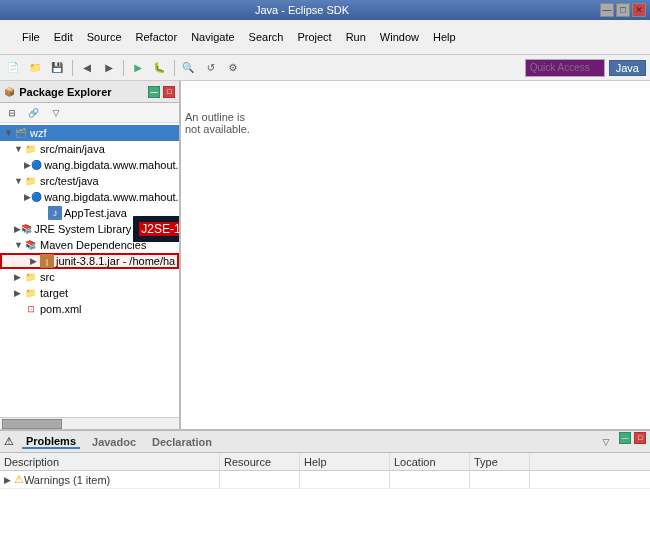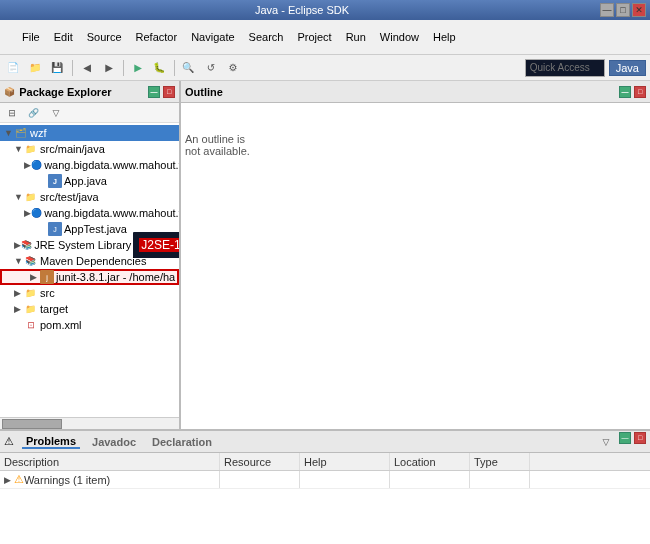--- a/index.html
+++ b/index.html
@@ -78,21 +78,21 @@
     }
     .toolbar-right {
       margin-left: auto;
       display: flex;
       align-items: center;
       gap: 4px;
     }
     .quick-access-box {
       width: 80px; height: 18px;
       border: 1px solid #aaa;
-      background: #0f172a;
+      background: #701a75;
       font-size: 10px;
       padding: 1px 4px;
       color: #999;
     }
     .java-btn {
       background: #4a6fa5;
       color: white;
       border: 1px solid #3a5f95;
       padding: 1px 6px;
       font-size: 11px;
@@ -374,25 +374,20 @@
           <span class="tree-icon icon-folder">📁</span>
           <span>src/main/java</span>
         </div>
 
         <div class="tree-item" style="padding-left:24px;">
           <span class="tree-arrow">▶</span>
           <span class="tree-icon icon-package">🔵</span>
           <span>wang.bigdata.www.mahout.wz</span>
         </div>
 
-        <div class="tree-item" style="padding-left:38px;">
-          <span class="tree-arrow"> </span>
-          <span class="tree-icon icon-java" style="background:#4a7fc1; color:white; border-radius:1px; font-size:7px; padding:0 1px;">J</span>
-          <span>App.java</span>
-        </div>
 
         <div class="tree-item" style="padding-left:14px;">
           <span class="tree-arrow">▼</span>
           <span class="tree-icon icon-folder">📁</span>
           <span>src/test/java</span>
         </div>
 
         <div class="tree-item" style="padding-left:24px;">
           <span class="tree-arrow">▶</span>
           <span class="tree-icon icon-package">🔵</span>
@@ -442,27 +437,20 @@
           <span>pom.xml</span>
         </div>
       </div>
 
       <div class="hscroll">
         <div class="hscroll-thumb"></div>
       </div>
     </div>
 
     <div class="panel-right">
-      <div class="panel-header">
-        <span>Outline</span>
-        <div class="panel-header-btns">
-          <div class="min-btn">—</div>
-          <div class="min-btn" style="background:#c44; border-color:#a33;">□</div>
-        </div>
-      </div>
       <div class="outline-content">
         <span style="white-space: pre-line;">An outline is
 not available.</span>
       </div>
     </div>
 
   </div>
 
   <div class="panel-bottom">
     <div class="bottom-header">

